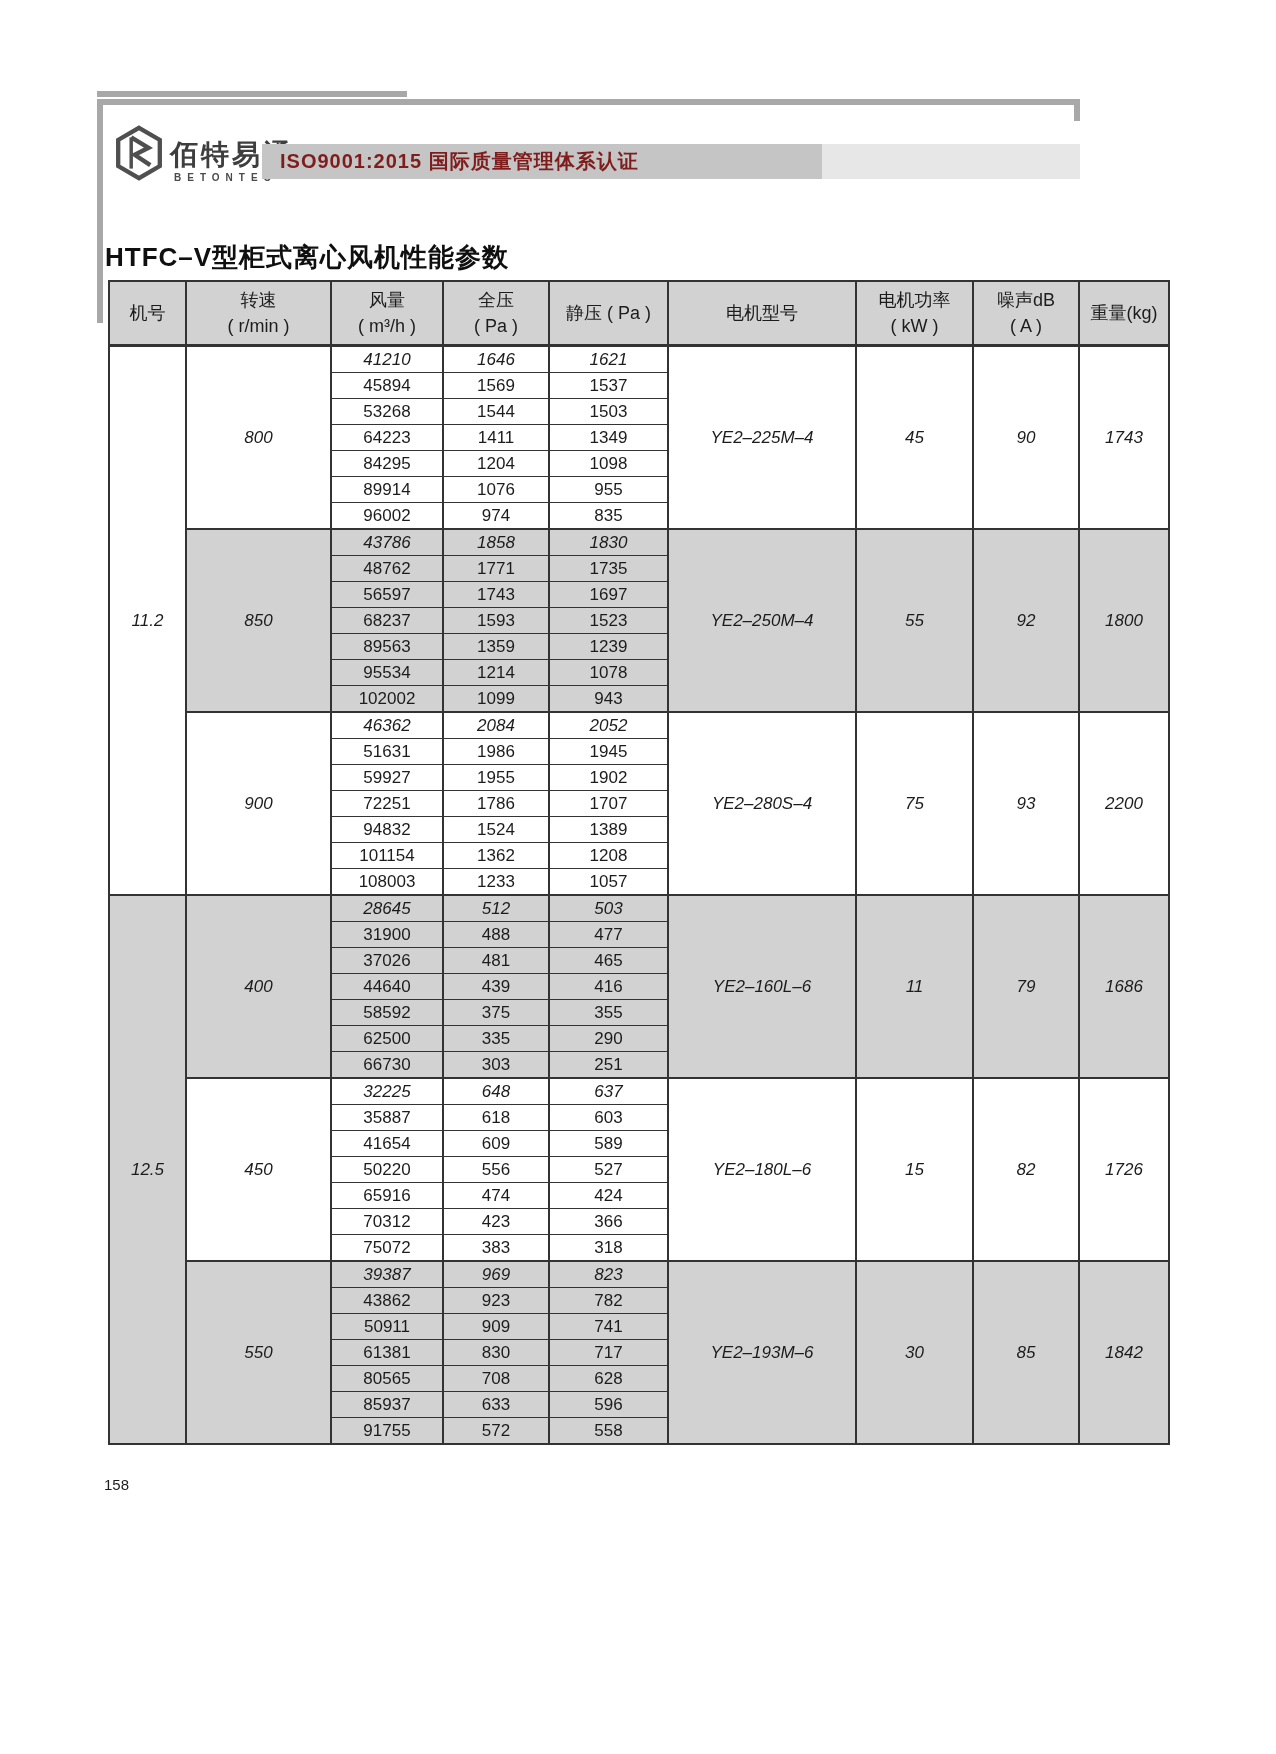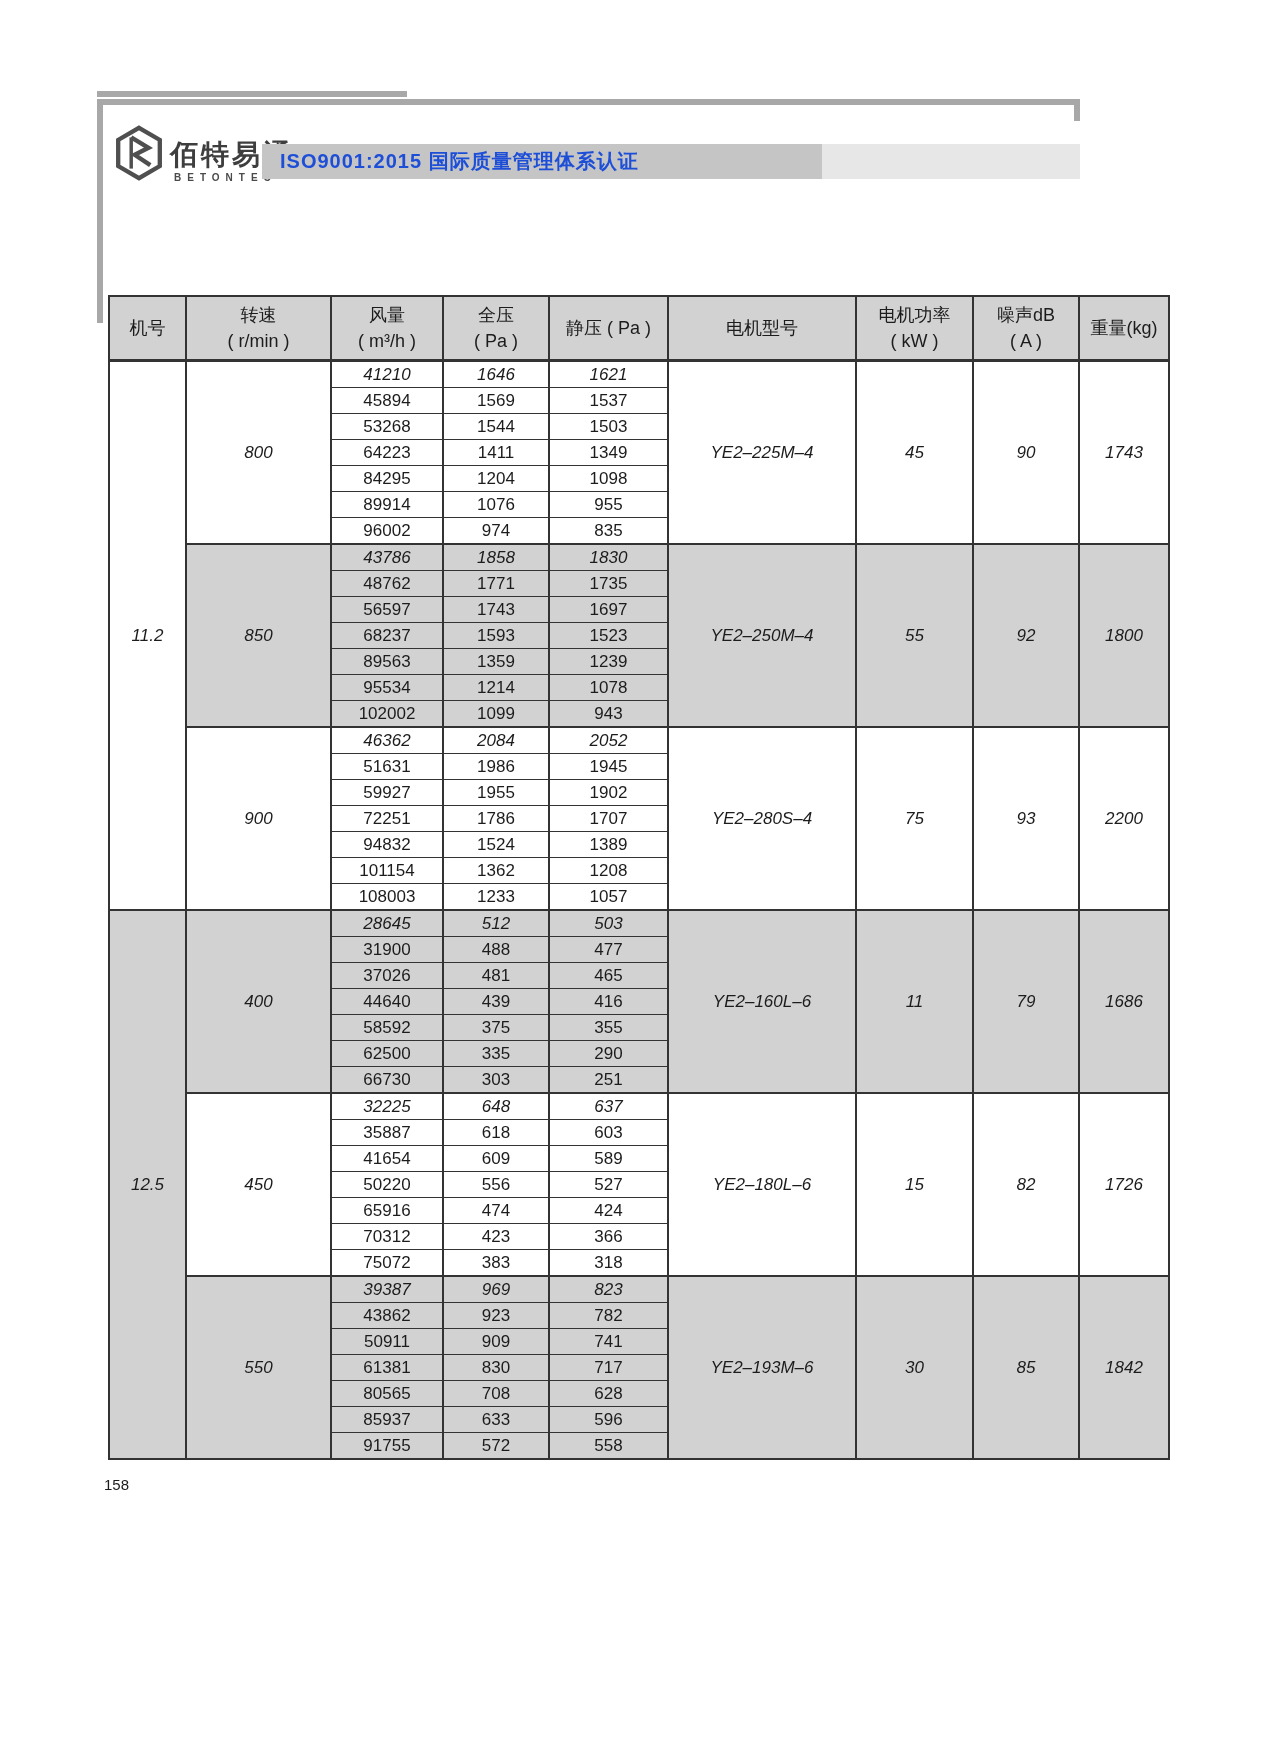--- a/index.html
+++ b/index.html
@@ -15,28 +15,28 @@
   .frame-right-tick{ position:absolute; left:1074px;top:99px;  width:6px;   height:22px; background:#a8a8a8; }
 
   
   .logo-mark { position:absolute; left:113px; top:124px; }
   .brand-name{ position:absolute; left:170px; top:136px; font-size:28px; font-weight:bold;
                color:#3e3e3e; letter-spacing:3px; }
   .brand-sub { position:absolute; left:174px; top:172px; font-size:10px; font-weight:bold;
                color:#4a4a4a; letter-spacing:6px; }
   .iso-bar   { position:absolute; left:262px; top:144px; width:560px; height:35px;
                background:#c5c5c5; line-height:35px; padding-left:18px; box-sizing:border-box;
-               font-size:20px; font-weight:bold; color:#1d4ed8; letter-spacing:1px; }
+               font-size:20px; font-weight:bold; color:#7f1d1d; letter-spacing:1px; }
   .iso-bar-ext { position:absolute; left:822px; top:144px; width:258px; height:35px; background:#e7e7e7; }
 
   .page-title { position:absolute; left:105px; top:240px; font-size:26px; font-weight:bold;
                 color:#0f0f0f; letter-spacing:1px; }
 
   
-  .perf-table { position:absolute; left:108px; top:295px; width:1060px;
+  .perf-table { position:absolute; left:108px; top:280px; width:1060px;
                 border-collapse:collapse; table-layout:fixed; font-size:17px; }
   .perf-table th, .perf-table td { text-align:center; vertical-align:middle; padding:0; }
   .perf-table th {
     background:#d2d2d2; border:2px solid #333; border-bottom:3px solid #333;
     height:62px; font-weight:normal; font-size:18px; line-height:26px;
   }
   .perf-table td {
     border:1px solid #333; border-left:2px solid #333; border-right:2px solid #333;
     height:25px; background:#ffffff;
   }
@@ -61,20 +61,21 @@
       <path d="M30 4 L54 18 V48 L30 62 L6 48 V18 Z" stroke="#4f4f4f" stroke-width="5" fill="none"></path>
       <path d="M21 15 L41 27 L25 35 L43 47" stroke="#4f4f4f" stroke-width="5" fill="none"></path>
       <path d="M21 15 V51" stroke="#4f4f4f" stroke-width="4" fill="none"></path>
     </svg>
   </div>
   <div class="brand-name">佰特易通</div>
   <div class="brand-sub">BETONTEC</div>
   <div class="iso-bar-ext"></div>
   <div class="iso-bar">ISO9001:2015 国际质量管理体系认证</div>
 
+  <div class="page-title">HTFC–V型柜式离心风机性能参数</div>
 
   <table class="perf-table">
     <colgroup>
       <col style="width:77px">
         <col style="width:145px">
         <col style="width:112px">
       <col style="width:106px">
         <col style="width:119px">
         <col style="width:188px">
       <col style="width:117px">

